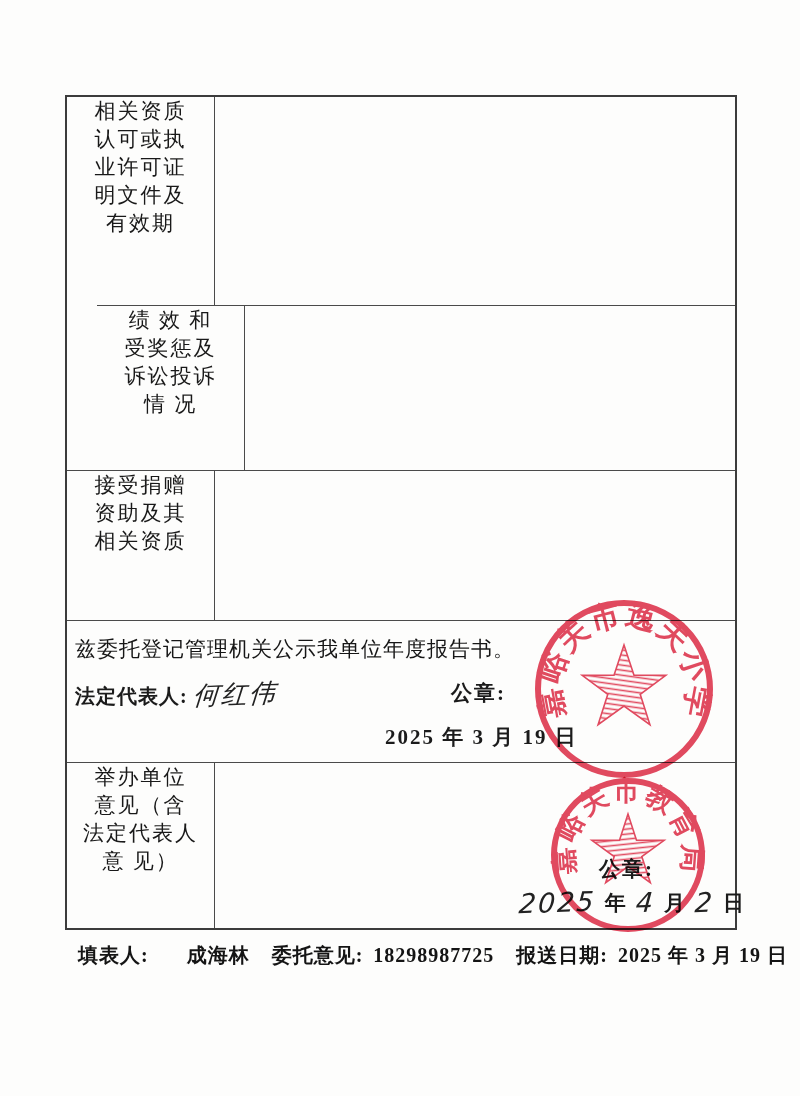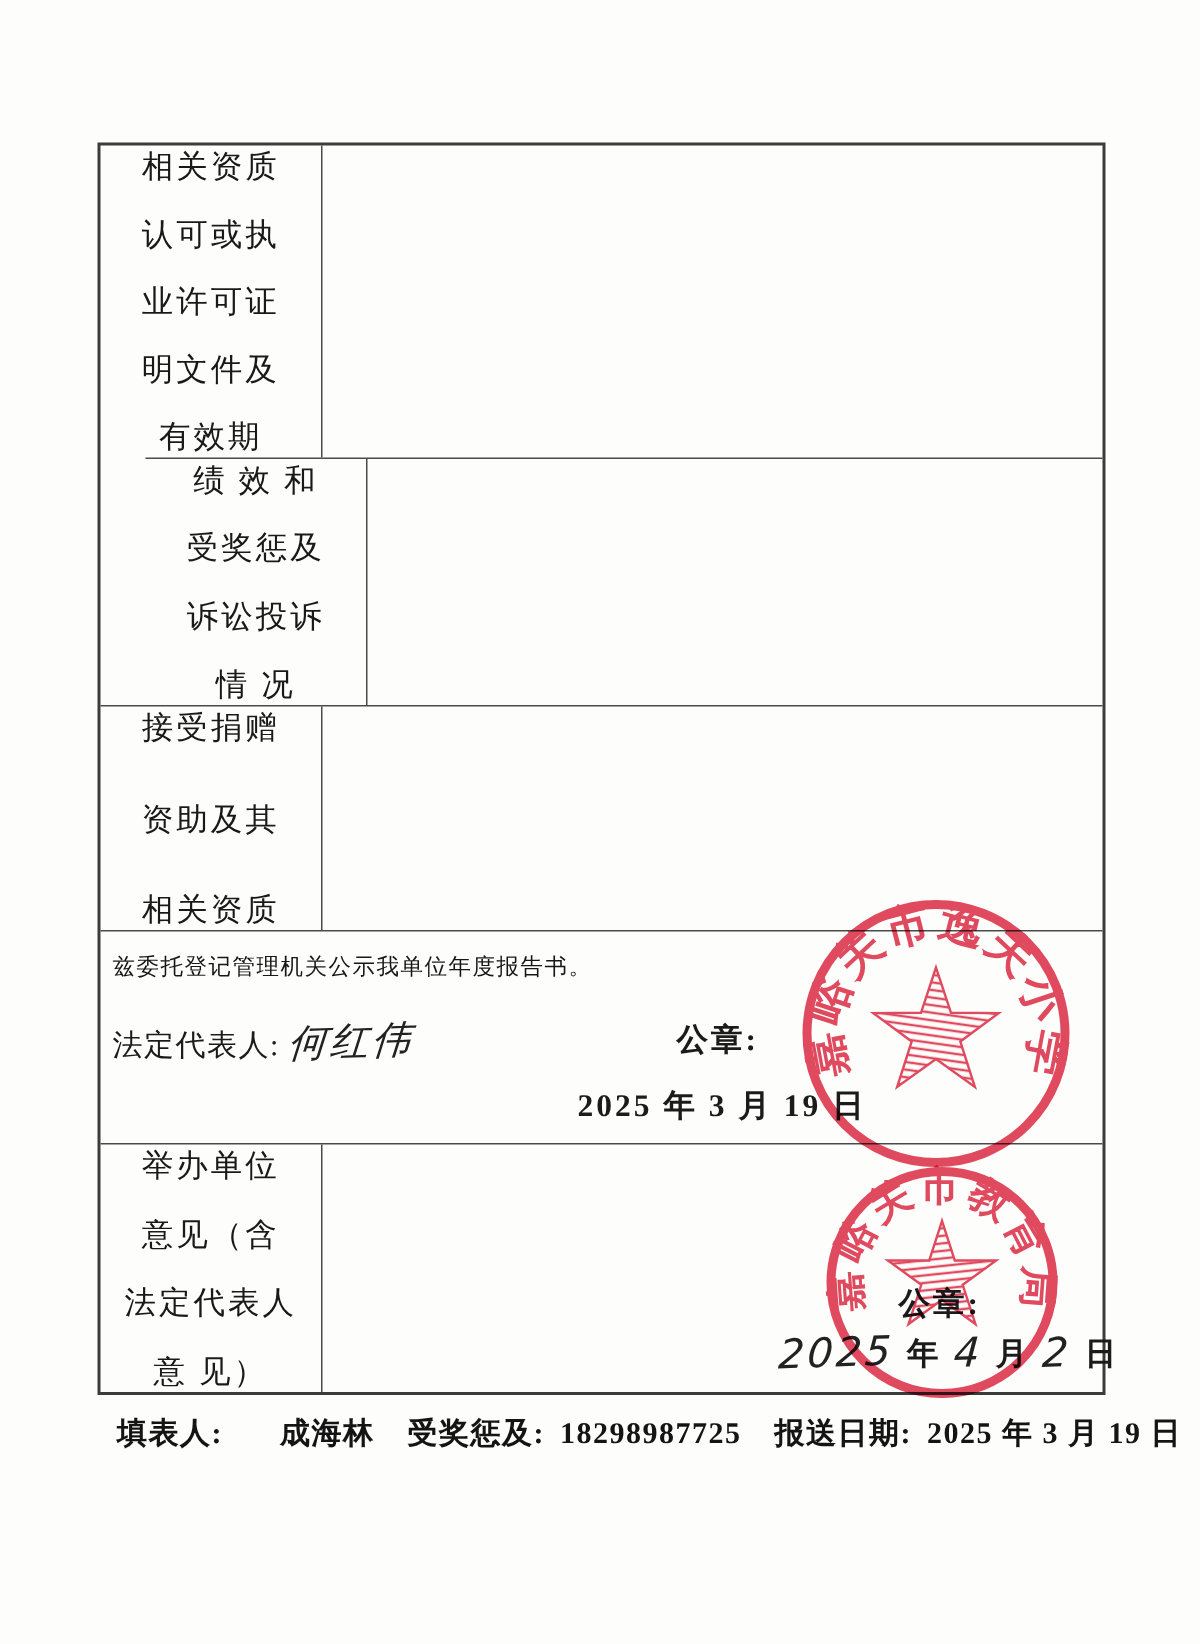--- a/index.html
+++ b/index.html
@@ -16,37 +16,37 @@
   .form-table{
     position:absolute;left:65px;top:95px;width:672px;height:835px;
     border:2px solid #3c3c3c;box-sizing:border-box;
     display:flex;flex-direction:column;
   }
   .row{display:flex;border-top:1.5px solid #4a4a4a;box-sizing:border-box;}
   .row:first-child{border-top:none;}
   .label-cell{
     width:148px;min-width:148px;box-sizing:border-box;
     border-right:1.5px solid #4a4a4a;
-    display:flex;flex-direction:column;justify-content:space-between;align-items:center;
+    display:flex;flex-direction:column;justify-content:flex-start;align-items:center;
     font-size:21px;letter-spacing:2px;text-align:center;
     color:#191919;
   }
   .label-line{white-space:pre;}
   .content-cell{flex:1;position:relative;box-sizing:border-box;}
   .r1{height:208px;}
   .r2{height:165px;margin-left:30px;}
   .r3{height:150px;}
   .r4{height:142px;}
   .r5{height:168px;flex:1;}
   .statement{
-    position:absolute;left:8px;top:14px;font-size:15px;letter-spacing:1px;
+    position:absolute;left:8px;top:14px;font-size:21px;letter-spacing:1px;
     white-space:nowrap;color:#161616;
   }
   .rep-line{position:absolute;left:8px;top:56px;font-size:20px;white-space:nowrap;}
-  .rep-label{font-weight:400;letter-spacing:1px;}
+  .rep-label{font-weight:700;letter-spacing:1px;}
   .handwriting{
     font-family:"DejaVu Sans", sans-serif;
     font-style:italic;font-size:26px;letter-spacing:2px;color:#222;
     display:inline-block;transform:rotate(-2deg) skewX(-6deg);
   }
   .seal-label{
     position:absolute;left:384px;top:58px;font-size:21px;font-weight:700;
     letter-spacing:2px;white-space:nowrap;z-index:3;
   }
   .seal-label.low{top:92px;}
@@ -140,21 +140,21 @@
         <div class="seal-label low">公章:</div>
         <div class="hw-date">
           <span class="hw handwriting">2025</span><span class="unit">年</span><span class="hw handwriting">4</span><span class="unit">月</span><span class="hw handwriting">2</span><span class="unit">日</span>
         </div>
       </div>
     </div>
 
   </div>
 
   <div class="footer-line">
-    <span>填表人:</span><span class="gap-lg"></span><span>成海林</span><span class="gap-md"></span><span>受奖惩及:</span><span class="gap-sm"></span><span>18298987725</span><span class="gap-md"></span><span>报送日期:</span><span class="gap-sm"></span><span>2025 年 3 月 19 日</span>
+    <span>填表人:</span><span class="gap-lg"></span><span>成海林</span><span class="gap-md"></span><span>委托意见:</span><span class="gap-sm"></span><span>18298987725</span><span class="gap-md"></span><span>报送日期:</span><span class="gap-sm"></span><span>2025 年 3 月 19 日</span>
   </div>
 
   <svg class="seal seal-school" width="190" height="190" viewBox="0 0 190 190">
     <defs>
       <pattern id="hatch1" patternUnits="userSpaceOnUse" width="5" height="5" patternTransform="rotate(8)">
         <rect width="5" height="5" fill="none"></rect>
         <path d="M0 2.5 H5" style="stroke:var(--stamp-color);" stroke-width="1.6"></path>
       </pattern>
     </defs>
     <circle cx="95" cy="95" r="86" fill="none" style="stroke:var(--stamp-color);" stroke-width="6"></circle>

